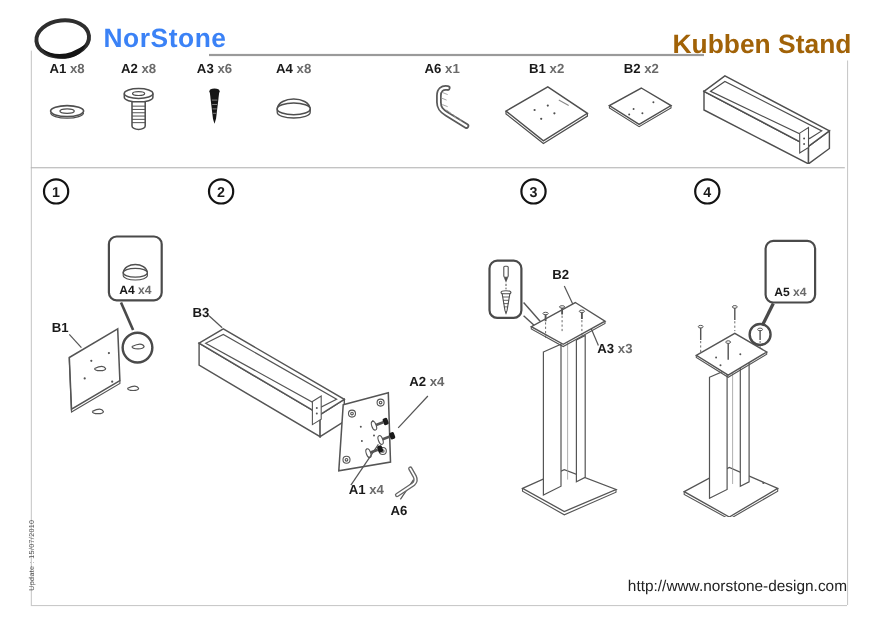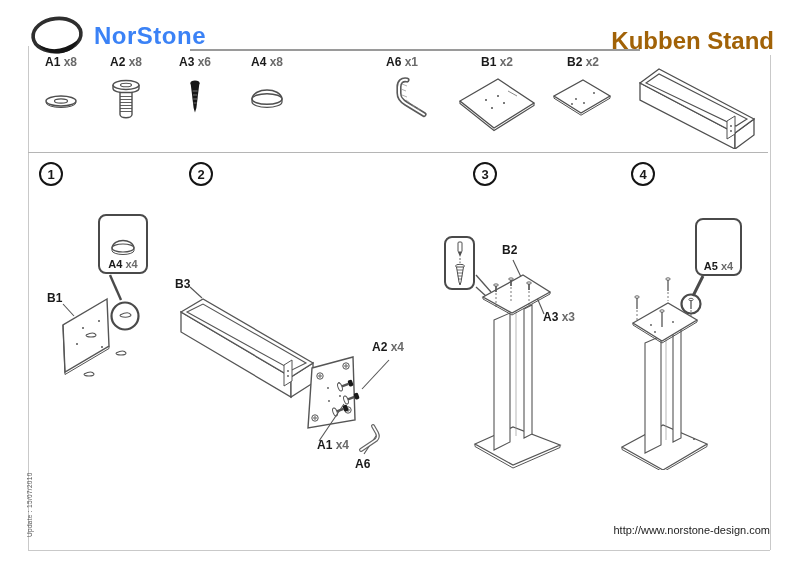--- a/index.html
+++ b/index.html
@@ -18,21 +18,21 @@
            font-weight:bold;font-size:13px;background:#fff;}
   .dlabel{position:absolute;font-size:12px;font-weight:bold;white-space:nowrap;}
   .callout{position:absolute;box-sizing:border-box;border:2px solid #4a4a4a;border-radius:8px;
            background:#fff;display:flex;flex-direction:column;align-items:center;
            justify-content:flex-end;padding:2px 1px;}
   .callout .clabel{font-size:11px;font-weight:bold;line-height:1.1;}
   .diagram{position:absolute;}
   svg{display:block;}
   .rot-note{position:absolute;left:26px;top:537px;transform:rotate(-90deg);transform-origin:0 0;
             font-size:6.5px;color:#555;white-space:nowrap;letter-spacing:.3px;}
-  .site{position:absolute;left:570px;top:524px;width:200px;text-align:right;font-size:11px;color:#222;}
+  .site{position:absolute;left:570px;top:524px;width:200px;text-align:right;font-size:14px;color:#222;}
 </style>
 </head>
 <body>
 
 <div class="sheet">
 
   <div class="vline" style="left:28px;top:46px;width:1px;height:504px;"></div>
   <div class="vline" style="left:770px;top:55px;width:1px;height:495px;"></div>
   <div class="hline" style="left:28px;top:550px;width:742px;height:1px;"></div>
   <div class="hline" style="left:190px;top:49px;width:450px;height:2px;background:#9a9a9a;"></div>

